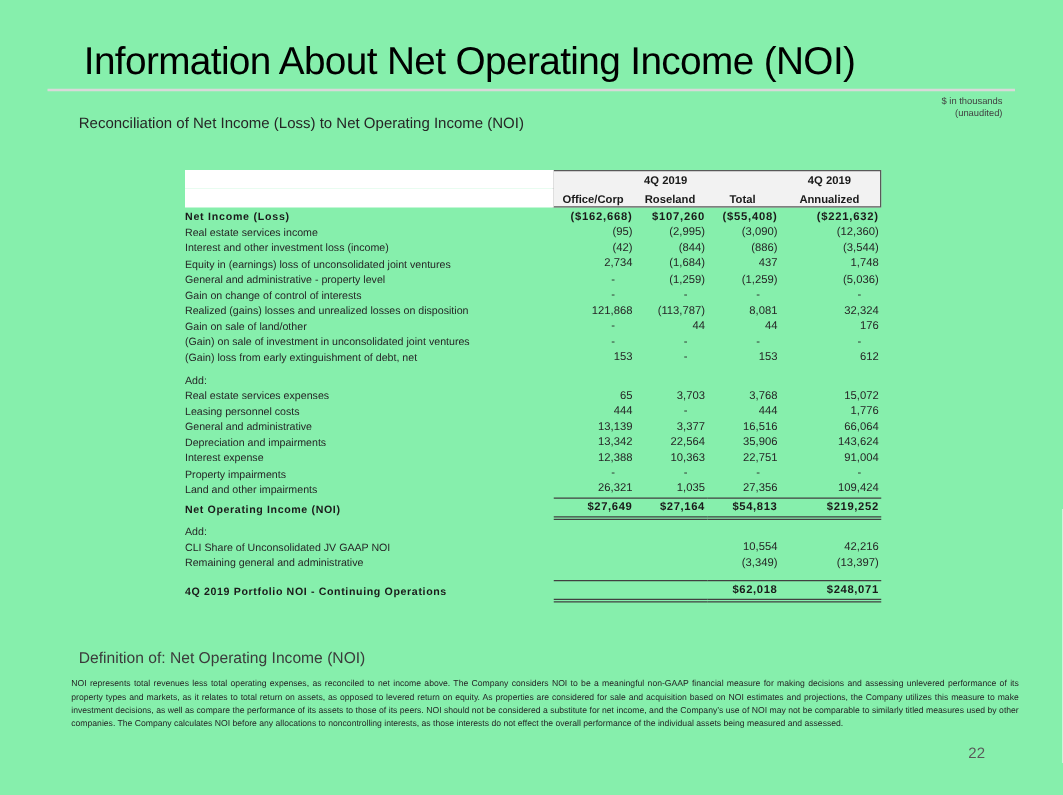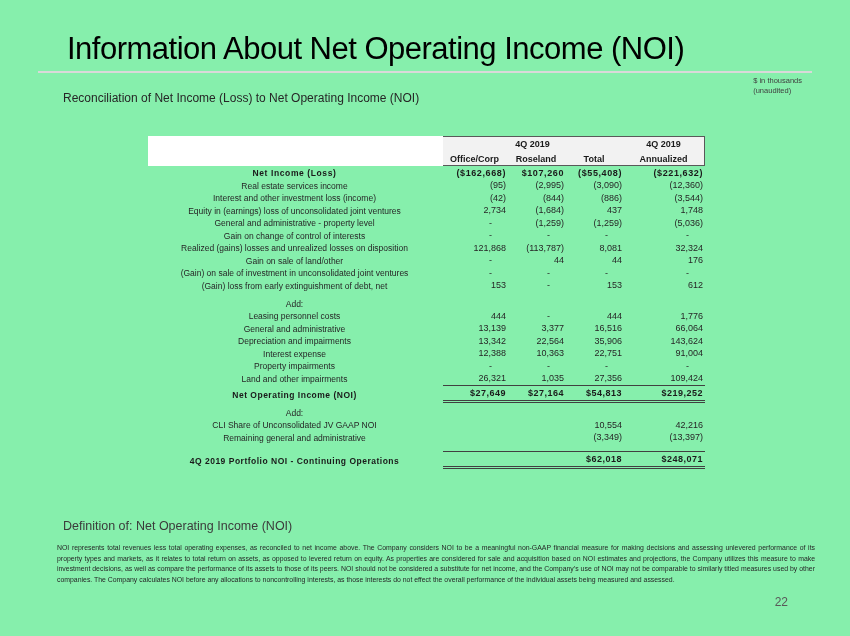--- a/index.html
+++ b/index.html
@@ -31,21 +31,21 @@
     top: 71px;
     width: 774px;
     height: 2px;
     background: #d9d9d9;
   }
 
   .units-note {
     position: absolute;
     right: 48px;
     top: 76px;
-    text-align: left;
+    text-align: right;
     font-size: 7.5px;
     line-height: 10px;
     color: #404040;
   }
 
   .subtitle {
     position: absolute;
     left: 63px;
     top: 91px;
     font-size: 12px;
@@ -83,21 +83,21 @@
 
   th, td {
     padding: 0 2px 2px 0;
     vertical-align: bottom;
     line-height: 1.05;
     font-weight: normal;
   }
   thead th { height: 15px; text-align: center; font-weight: bold; font-size: 9px; color: #1a1a1a; }
   thead .lbl { background: #ffffff; }
 
-  td.lbl { font-size: 8.5px; text-align: center; }
+  td.lbl { font-size: 8.5px; text-align: left; }
   td.val { font-size: 9px; text-align: right; white-space: nowrap; }
   td.val.dash { padding-right: 16px; }
 
   tr.item td { height: 12.5px; }
   tr.bold td { height: 14px; font-weight: bold; letter-spacing: 0.6px; color: #1a1a1a; }
   tr.section td { height: 18px; }
   tr.spacer td { height: 7px; }
   tr.grand-total td { height: 16px; font-weight: bold; letter-spacing: 0.5px; color: #1a1a1a; }
   tr.grand-total td.val {
     border-top: 1px solid #404040;
@@ -242,20 +242,27 @@
             <td class="val">612</td>
           </tr>
           <tr class="section">
             <td class="lbl">Add:</td>
             <td class="val"></td>
             <td class="val"></td>
             <td class="val"></td>
             <td class="val"></td>
           </tr>
           <tr class="item">
+            <td class="lbl">Real estate services expenses</td>
+            <td class="val">65</td>
+            <td class="val">3,703</td>
+            <td class="val">3,768</td>
+            <td class="val">15,072</td>
+          </tr>
+          <tr class="item">
             <td class="lbl">Leasing personnel costs</td>
             <td class="val">444</td>
             <td class="val dash">-</td>
             <td class="val">444</td>
             <td class="val">1,776</td>
           </tr>
           <tr class="item">
             <td class="lbl">General and administrative</td>
             <td class="val">13,139</td>
             <td class="val">3,377</td>

